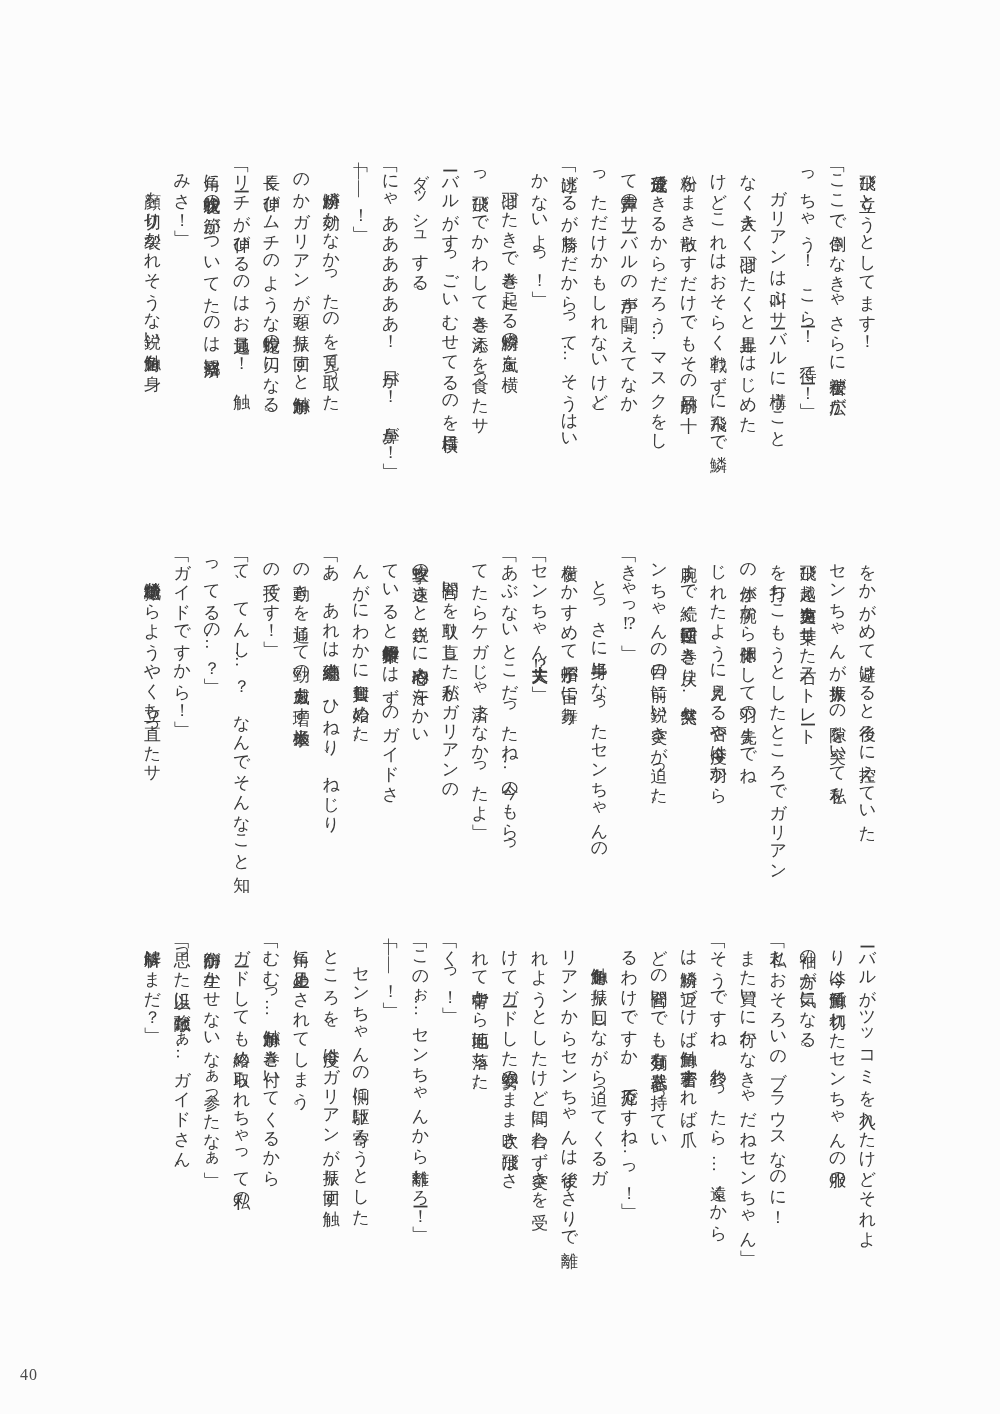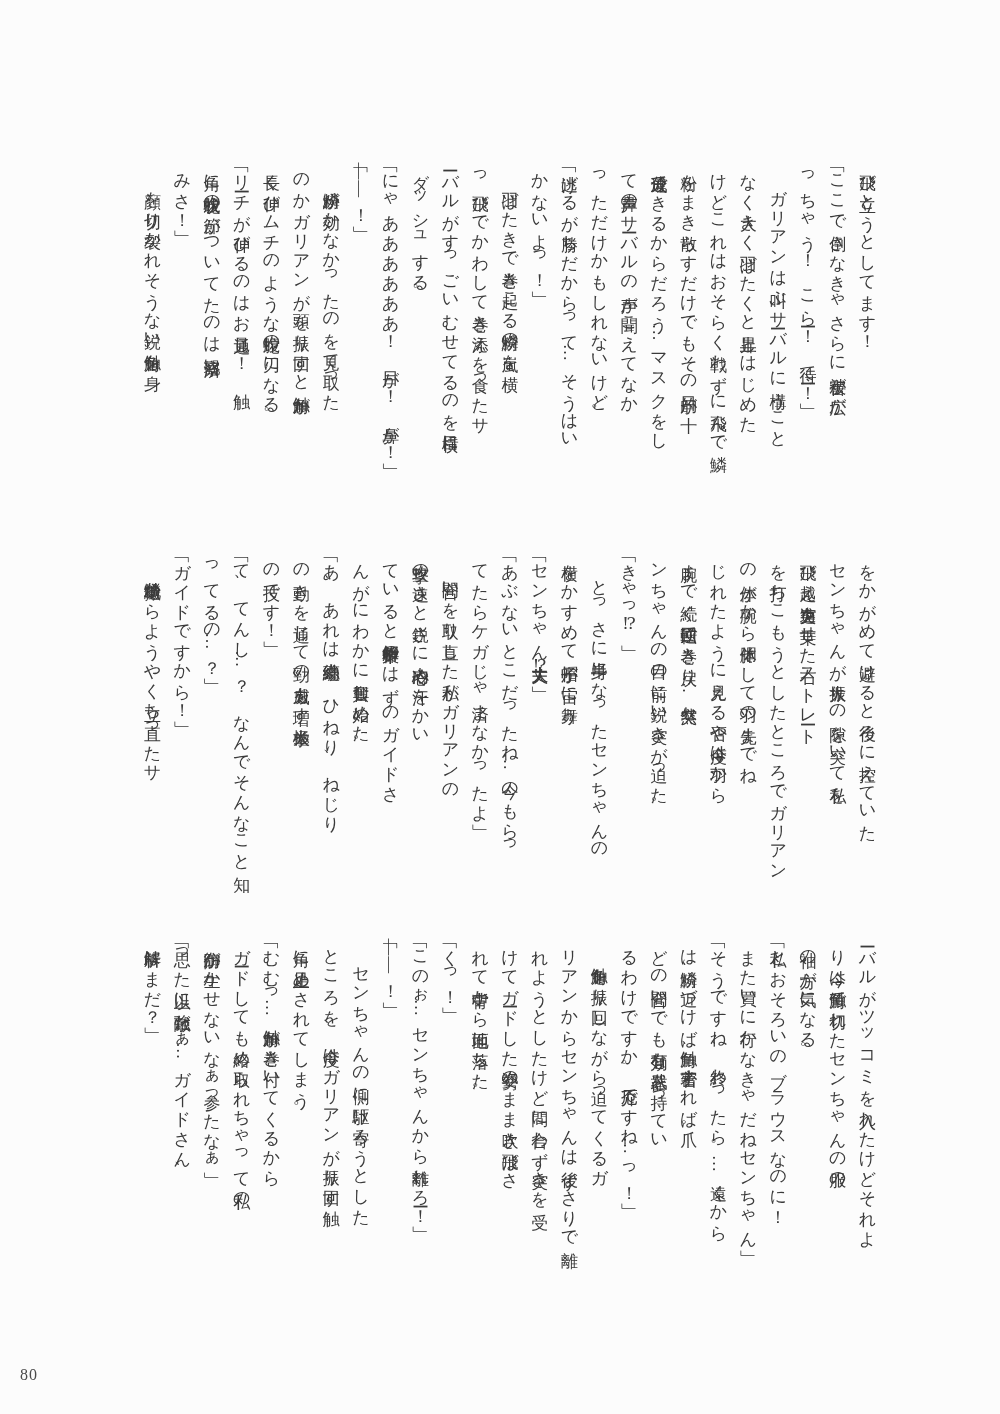--- a/index.html
+++ b/index.html
@@ -115,14 +115,14 @@
       <div class="col">「――！」</div>
       <div class="col indent">センちゃんの側に駆け寄ろうとした</div>
       <div class="col">ところを、今度はガリアンが振り回す触</div>
       <div class="col">角に足止めされてしまう。</div>
       <div class="col">「むむっ…触角が巻き付いてくるから</div>
       <div class="col">ガードしても絡め取られちゃって私の</div>
       <div class="col">防御が生かせないなぁ参ったなぁ」</div>
       <div class="col">「思った以上に強敵だぁ…ガイドさん、</div>
       <div class="col">解析はまだ？」</div>
     </div>
-  <div class="page-number">80</div>
+  <div class="page-number">40</div>
 </div>
 
 </body></html>

